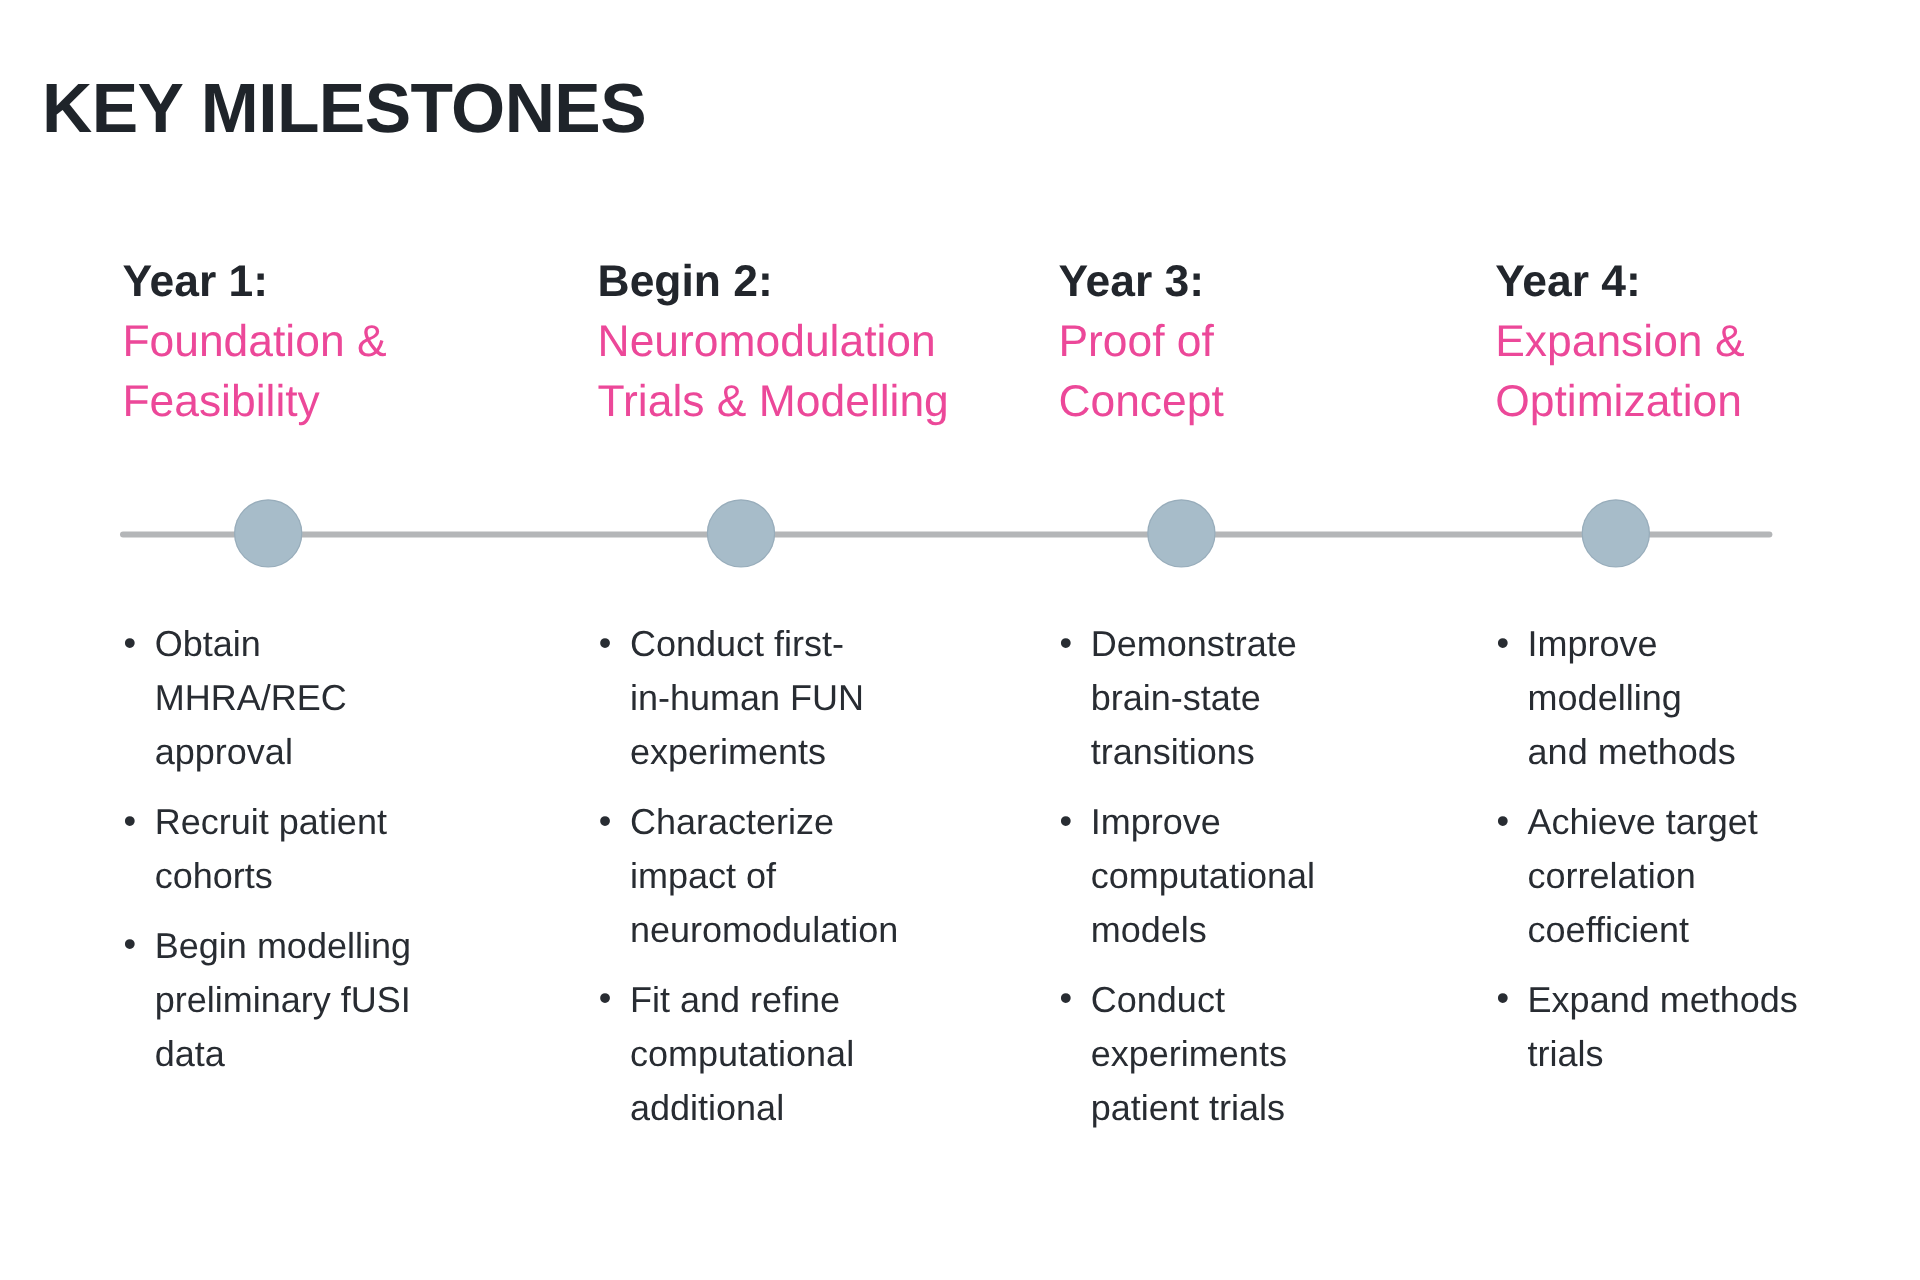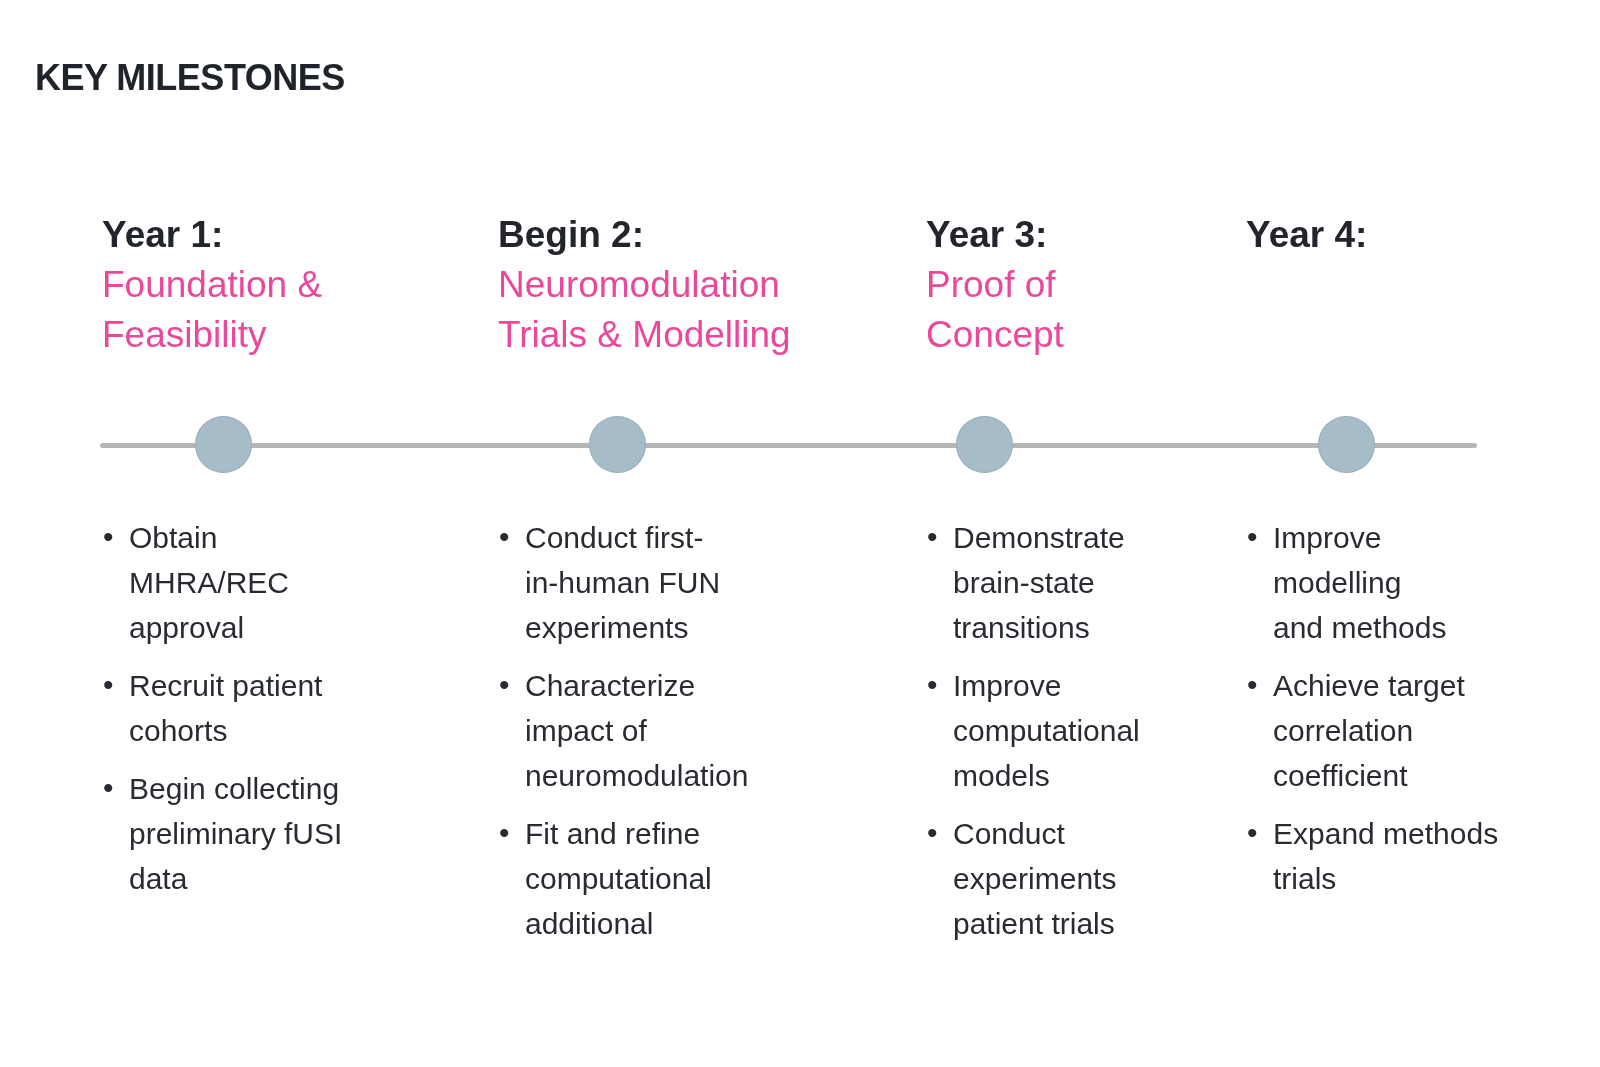--- a/index.html
+++ b/index.html
@@ -13,21 +13,21 @@
     background: #ffffff;
     font-family: "Liberation Sans", sans-serif;
     color: #23272d;
     overflow: hidden;
   }
   .title {
     position: absolute;
     left: 35px;
     top: 56px;
     margin: 0;
-    font-size: 36px;
+    font-size: 58px;
     line-height: 1.2;
     font-weight: 700;
     letter-spacing: -0.5px;
     color: #1f242a;
   }
   
   .timeline-line {
     position: absolute;
     left: 100px;
     top: 443px;
@@ -46,21 +46,21 @@
     box-shadow: inset 0 0 0 1px rgba(70,90,105,0.15);
   }
   .dot-1 { left: 195px; }
   .dot-2 { left: 589px; }
   .dot-3 { left: 956px; }
   .dot-4 { left: 1318px; }
   
   .col { position: absolute; top: 210px; }
   .col-1 { left: 102px;  width: 360px; }
   .col-2 { left: 498px;  width: 380px; }
-  .col-3 { left: 882px;  width: 340px; margin-left: 44px; }
+  .col-3 { left: 882px;  width: 340px; }
   .col-4 { left: 1246px; width: 340px; }
   .year {
     font-size: 37px;
     line-height: 50px;
     font-weight: 700;
     color: #22262c;
   }
   .subtitle {
     font-size: 37px;
     line-height: 50px;
@@ -118,21 +118,21 @@
 MHRA/REC
 approval</span>
     </li>
     <li>
       <span class="marker">•</span>
       <span class="li-text">Recruit patient
 cohorts</span>
     </li>
     <li>
       <span class="marker">•</span>
-      <span class="li-text">Begin collecting
+      <span class="li-text">Begin modelling
 preliminary fUSI
 data</span>
     </li>
   </ul>
 </section>
 
 <section class="col col-2">
   <header class="col-header">
     <div class="year">Begin 2:</div>
     <div class="subtitle">Neuromodulation
@@ -184,20 +184,22 @@
       <span class="li-text">Conduct
 experiments
 patient trials</span>
     </li>
   </ul>
 </section>
 
 <section class="col col-4">
   <header class="col-header">
     <div class="year">Year 4:</div>
+    <div class="subtitle">Expansion &amp;
+Optimization</div>
   </header>
   <ul class="bullets">
     <li>
       <span class="marker">•</span>
       <span class="li-text">Improve
 modelling
 and methods</span>
     </li>
     <li>
       <span class="marker">•</span>

